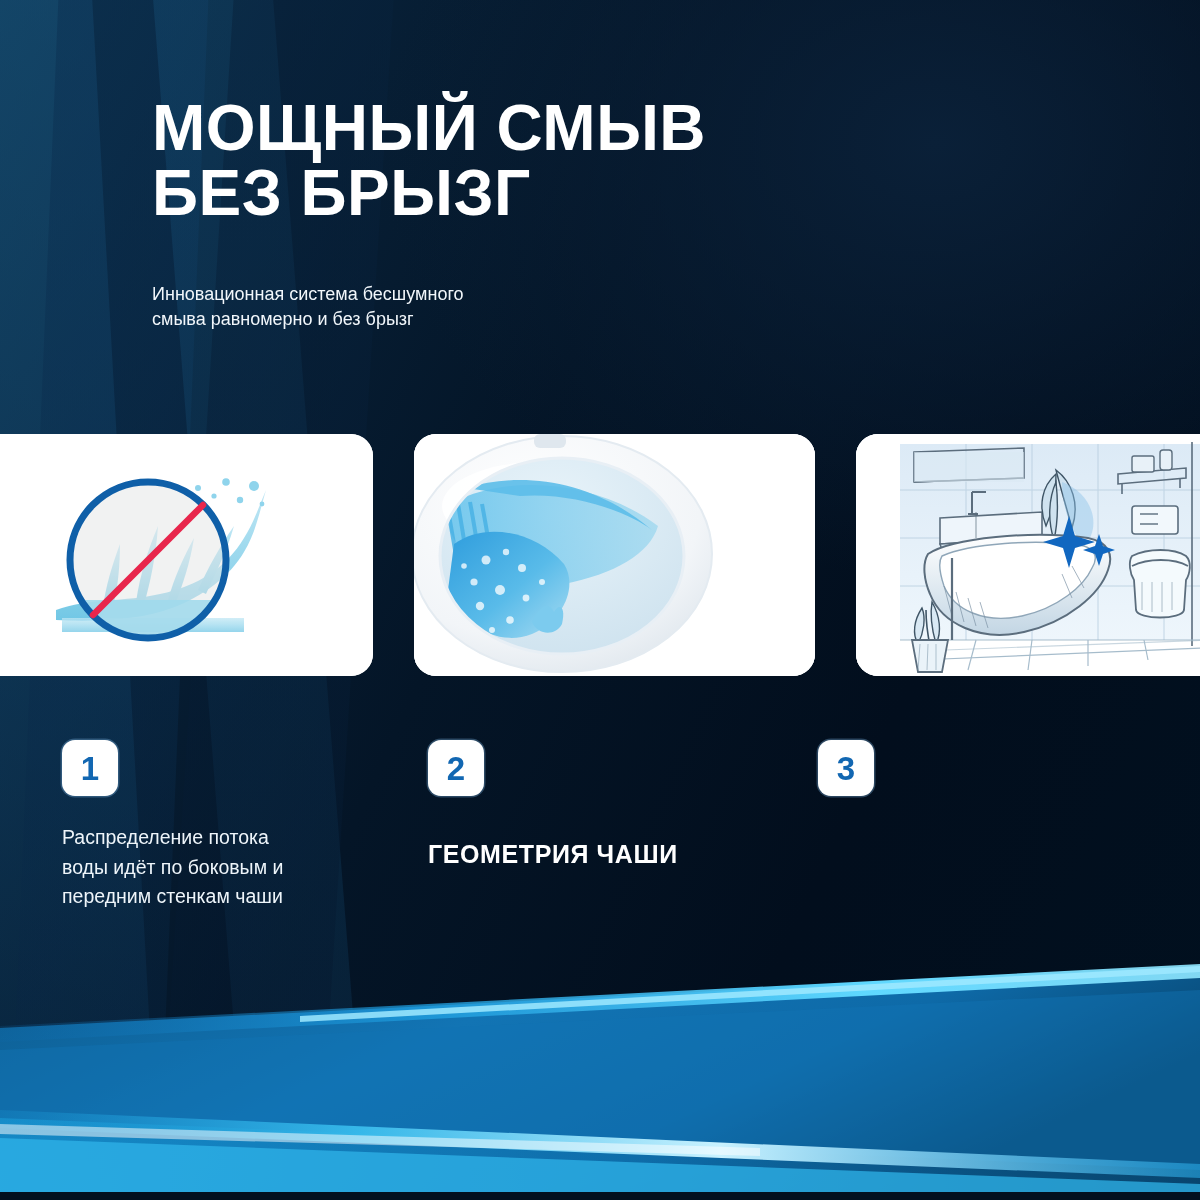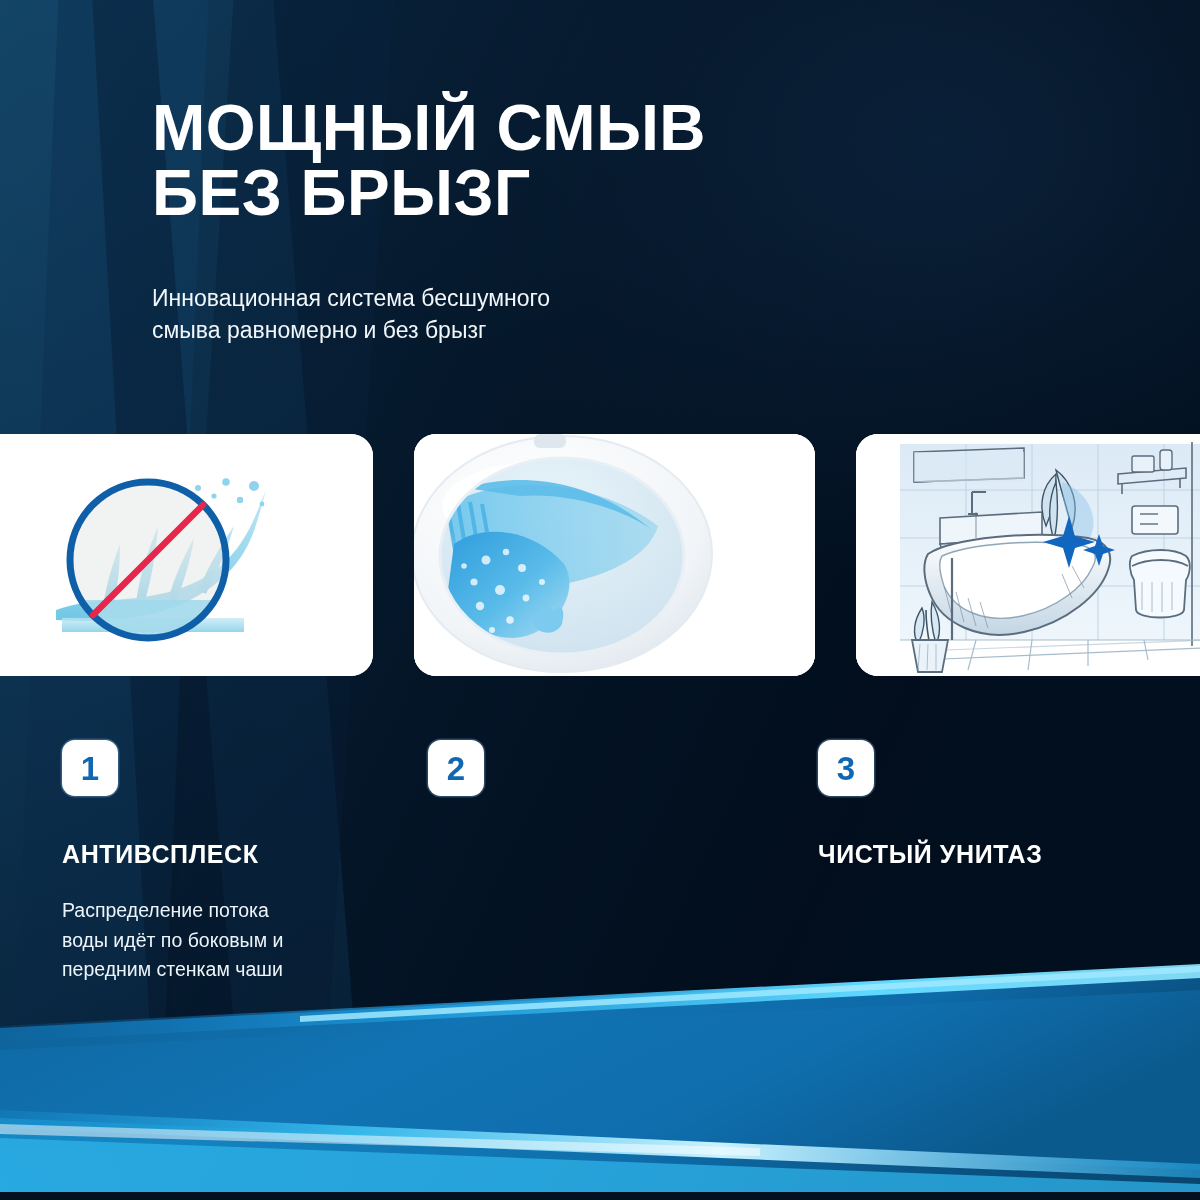--- a/index.html
+++ b/index.html
@@ -61,21 +61,21 @@
     line-height: 1.02;
     font-weight: 700;
     letter-spacing: 0.5px;
     text-transform: uppercase;
     white-space: pre-line;
   }
 
   .hero-sub {
     margin-top: 55px;
     color: #f2f7fb;
-    font-size: 23px;
+    font-size: 18px;
     line-height: 1.42;
     font-weight: 400;
     white-space: pre-line;
   }
 
   
   .cards {
     position: absolute;
     top: 434px;
     left: -28px;
@@ -433,33 +433,32 @@
           </g>
         </svg>
       </div>
     </div>
   </div>
 
   <div class="features">
 
     <div class="feature f1">
       <div class="badge">1</div>
-      <div class="feature-title">АНТИВСПЛЕСК</div>
       <div class="feature-body">Распределение потока
 воды идёт по боковым и
 передним стенкам чаши</div>
     </div>
 
     <div class="feature f2">
       <div class="badge">2</div>
+      <div class="feature-title">ГЕОМЕТРИЯ ЧАШИ</div>
     </div>
 
     <div class="feature f3">
       <div class="badge">3</div>
-      <div class="feature-title">ЧИСТЫЙ УНИТАЗ</div>
     </div>
   </div>
 
   <div class="streaks">
     <svg width="1200" height="260" viewBox="0 0 1200 260">
       <defs>
         <linearGradient id="deepBlue" x1="0" y1="0" x2="1" y2="0.4">
           <stop offset="0%" stop-color="#0d5d91"></stop>
           <stop offset="42%" stop-color="#1274b4"></stop>
           <stop offset="72%" stop-color="#0e6aa8"></stop>

